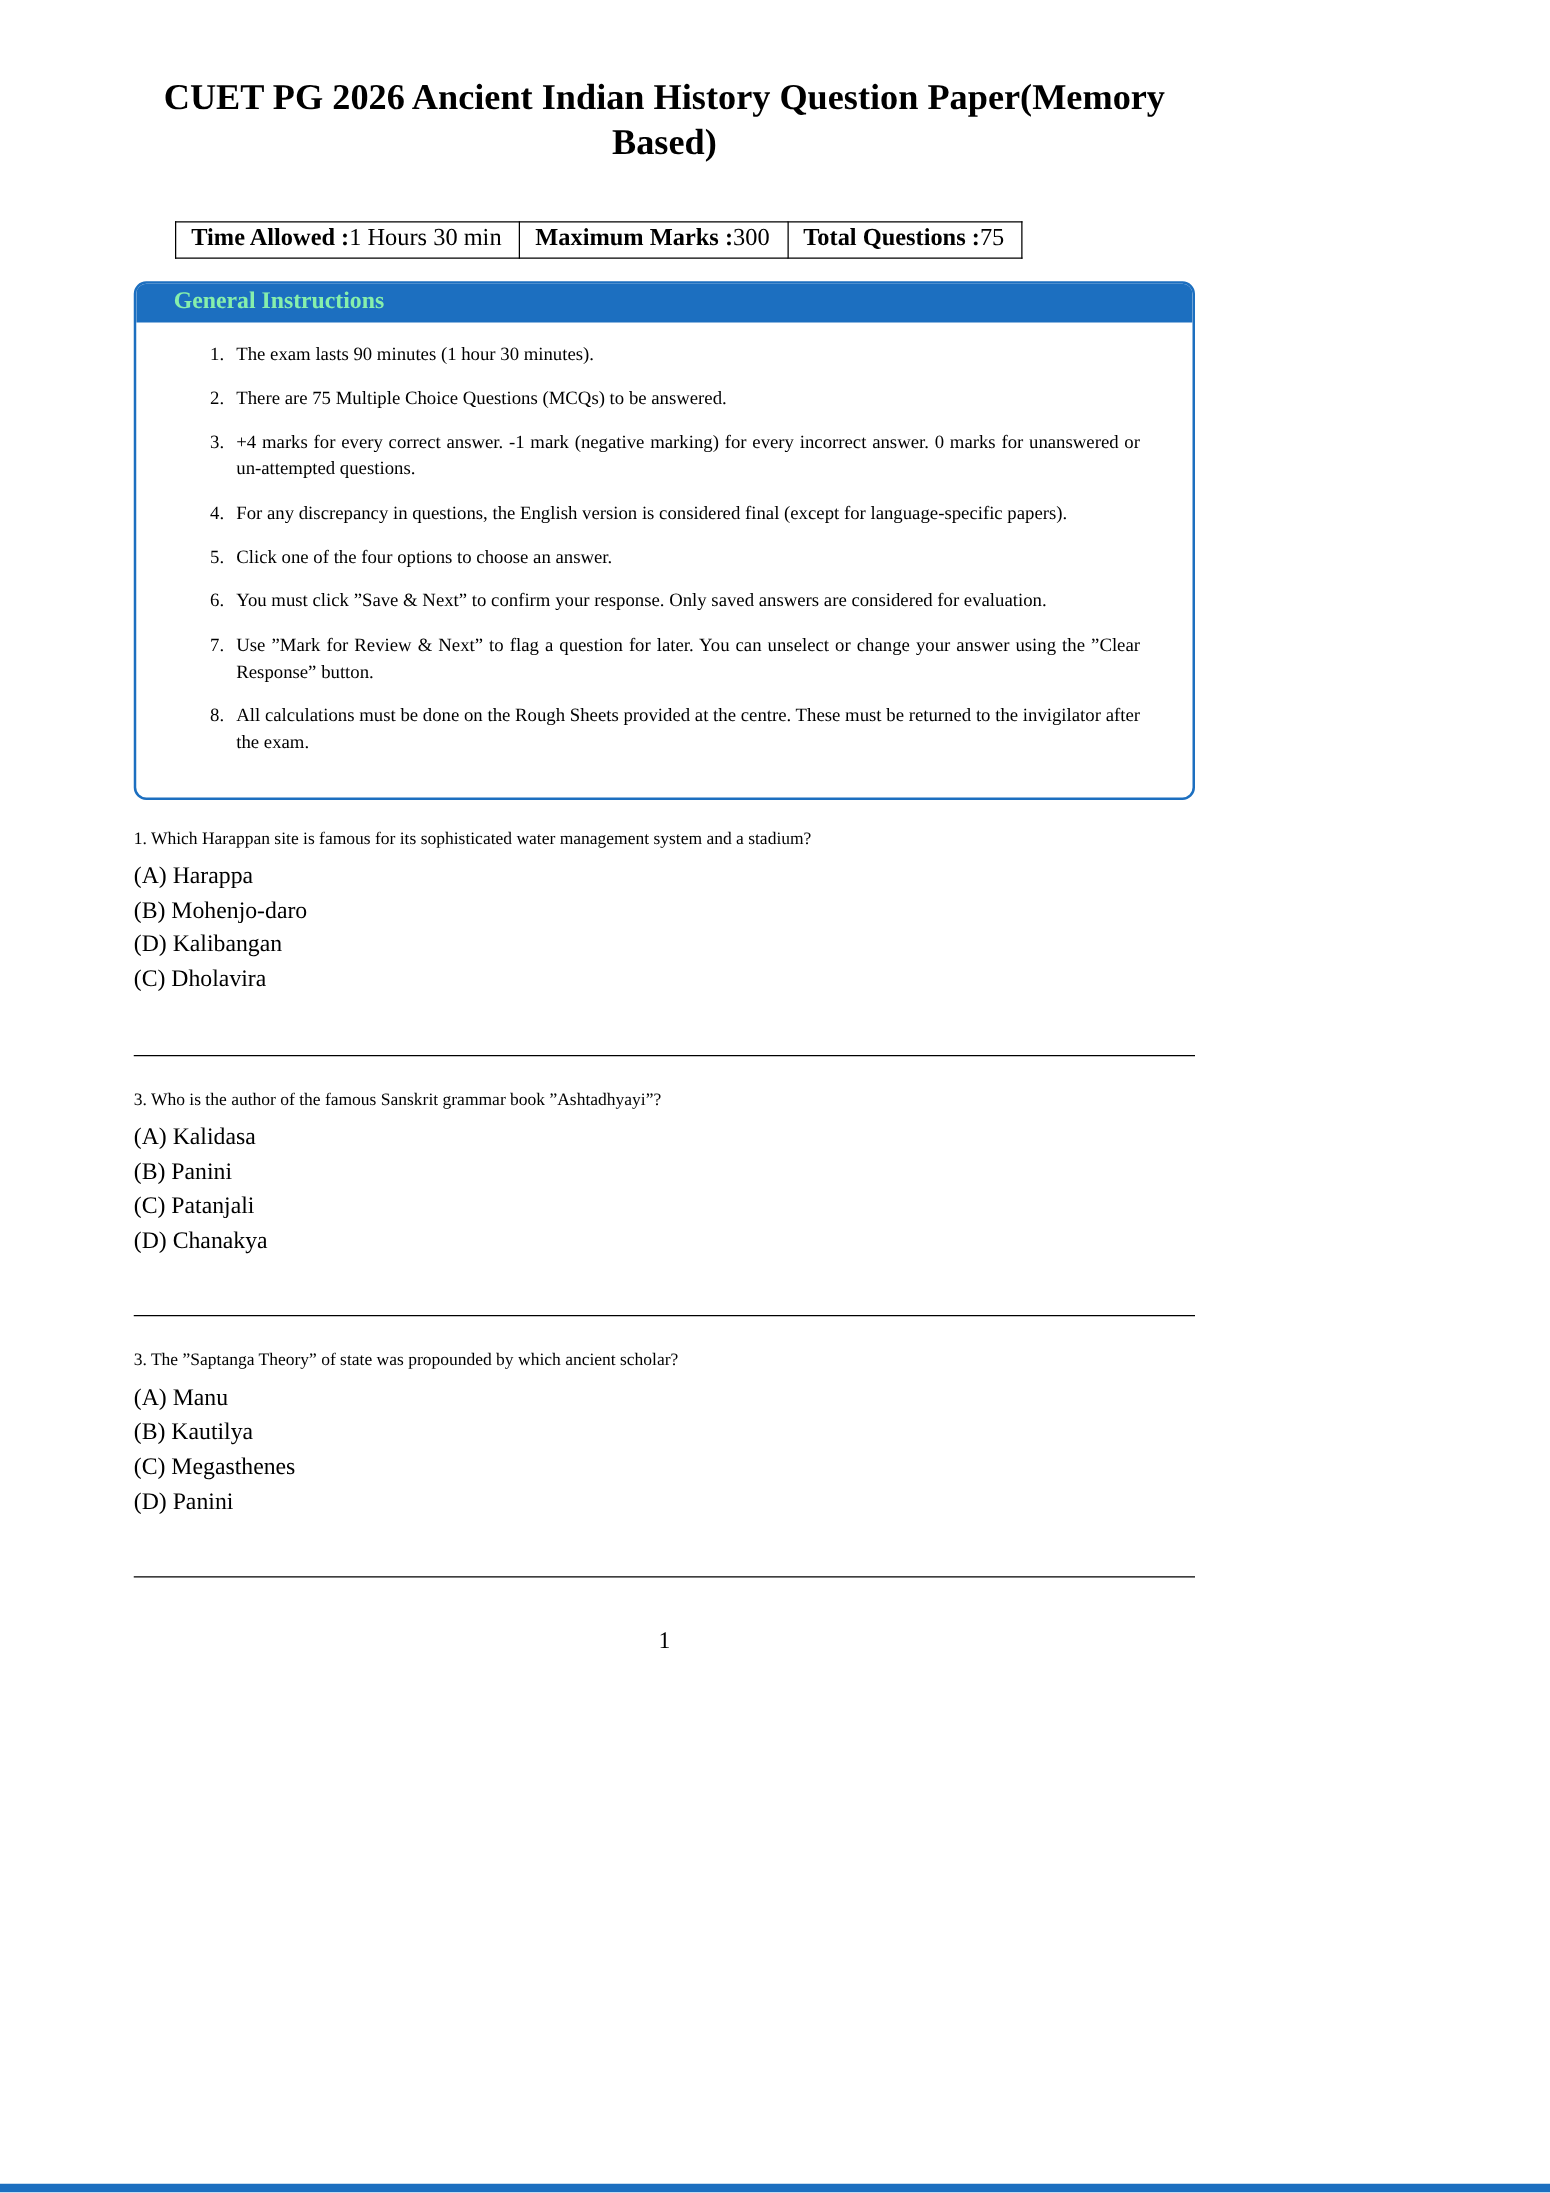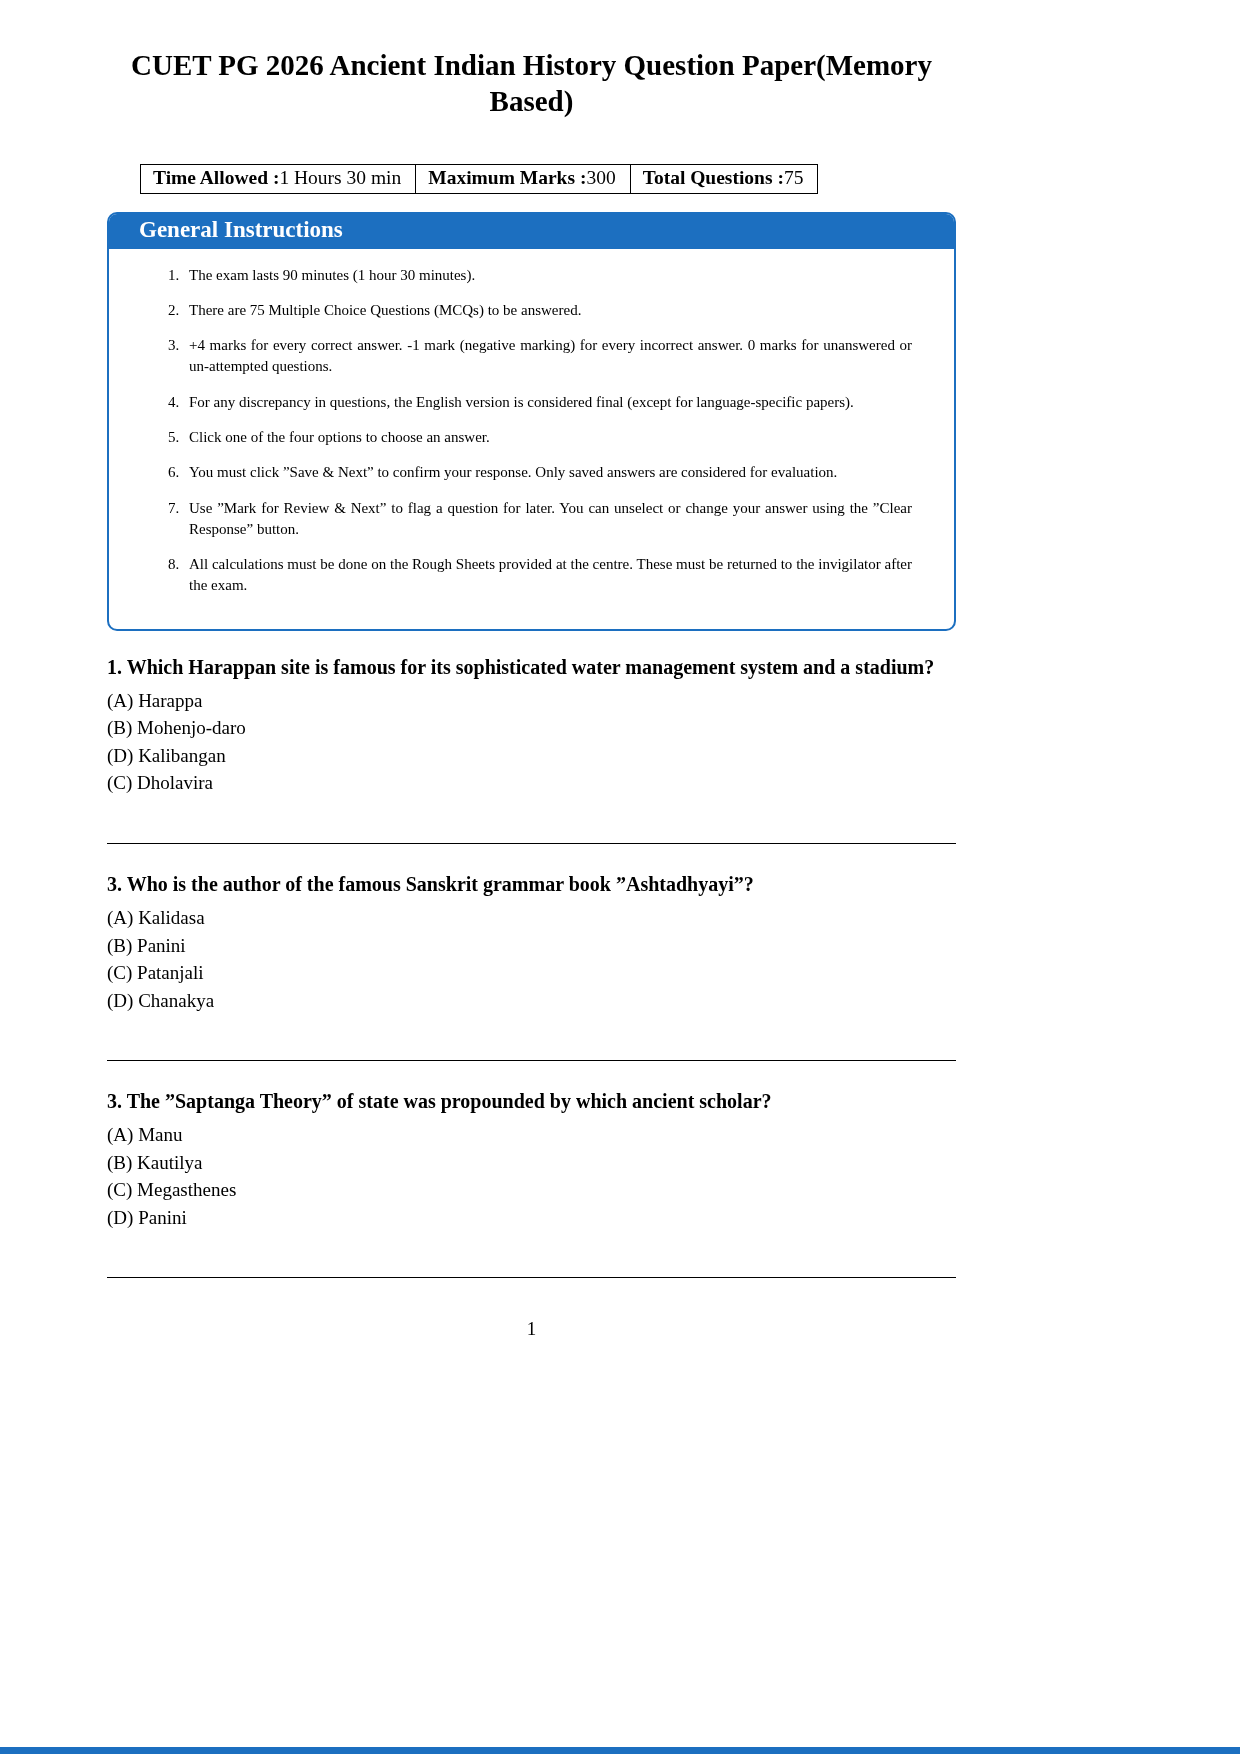--- a/index.html
+++ b/index.html
@@ -4,54 +4,54 @@
 <style>
   :root { --blue: #1c6fc0; }
   * { box-sizing: border-box; }
   html, body { margin: 0; padding: 0; }
   body {
     width: 1240px; height: 1754px;
     background: #ffffff; color: #000;
     font-family: "Liberation Serif", "DejaVu Serif", serif;
     position: relative; overflow: hidden;
   }
-  .page { position: relative; width: 1064px; height: 1754px; padding: 47px 108px 0 107px; }
+  .page { position: relative; width: 1064px; height: 1754px; padding: 60px 108px 0 107px; }
 
   .title {
     margin: 0 auto; max-width: 900px;
     text-align: center; font-size: 29px; font-weight: bold; line-height: 1.25;
   }
 
   .info-table { border-collapse: collapse; margin: 44px 0 0 33px; font-size: 19.5px; }
   .info-table td { border: 1.5px solid #000; padding: 2px 14px 4px 12px; white-space: nowrap; }
   .bold { font-weight: bold; }
 
   .gi-box {
     margin-top: 18px;
     border: 2px solid var(--blue);
     border-radius: 10px;
     overflow: hidden;
   }
   .gi-header {
-    background: var(--blue); color: #ffffff;
-    font-weight: bold; font-size: 23px;
+    background: var(--blue); color: #86efac;
+    font-weight: bold; font-size: 19px;
     padding: 3px 0 6px 30px;
   }
   .gi-list { margin: 0; padding: 16px 42px 20px 74px; }
   .gi-list li {
     font-size: 15px; line-height: 1.42;
     margin-bottom: 14px; padding-left: 6px;
     text-align: justify;
   }
   .gi-list li:last-child { margin-bottom: 12px; }
 
   .questions { margin-top: 22px; }
   .q-text {
     margin: 0 0 6px 0;
-    font-size: 20px; font-weight: bold; line-height: 1.4;
+    font-size: 14px; font-weight: normal; line-height: 1.4;
     text-align: justify;
   }
   .q-option { font-size: 19px; line-height: 1.45; }
   .q-rule {
     border: none; border-top: 1.5px solid #000;
     margin: 46px 0 0 0;
   }
   .question { margin-bottom: 0; }
   .question + .question { margin-top: 26px; }
 

